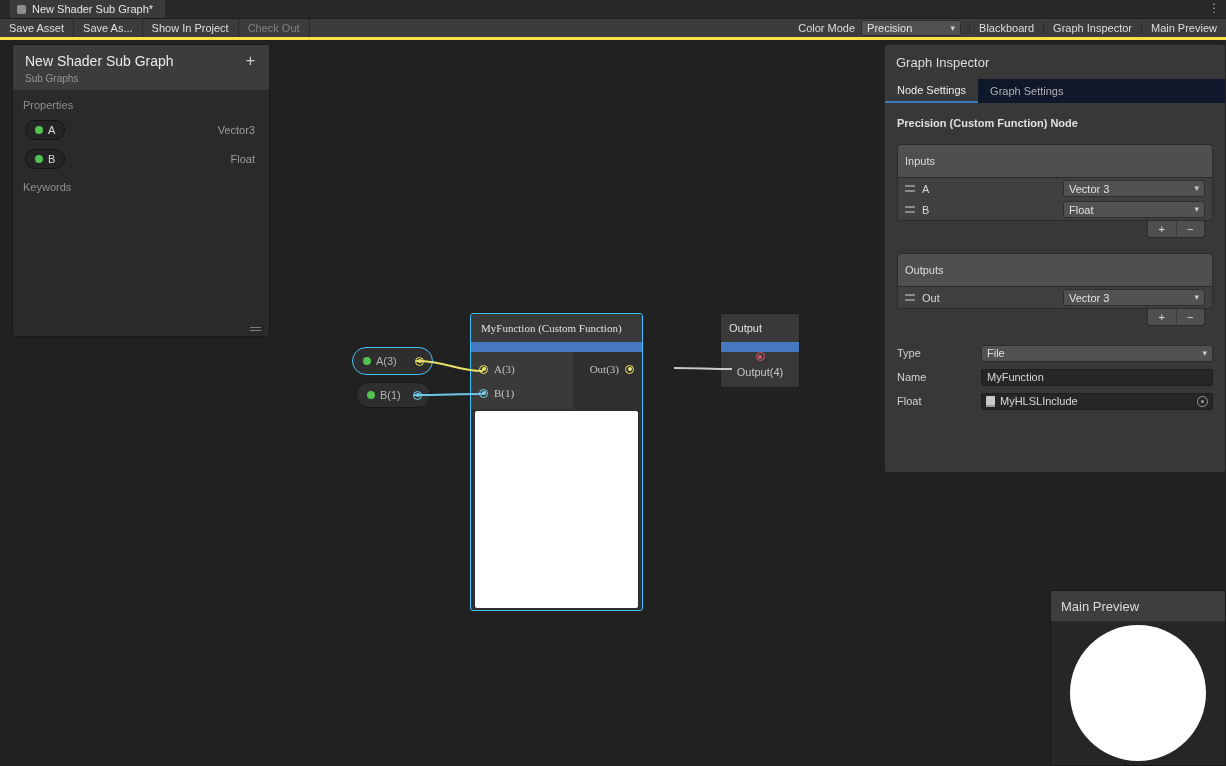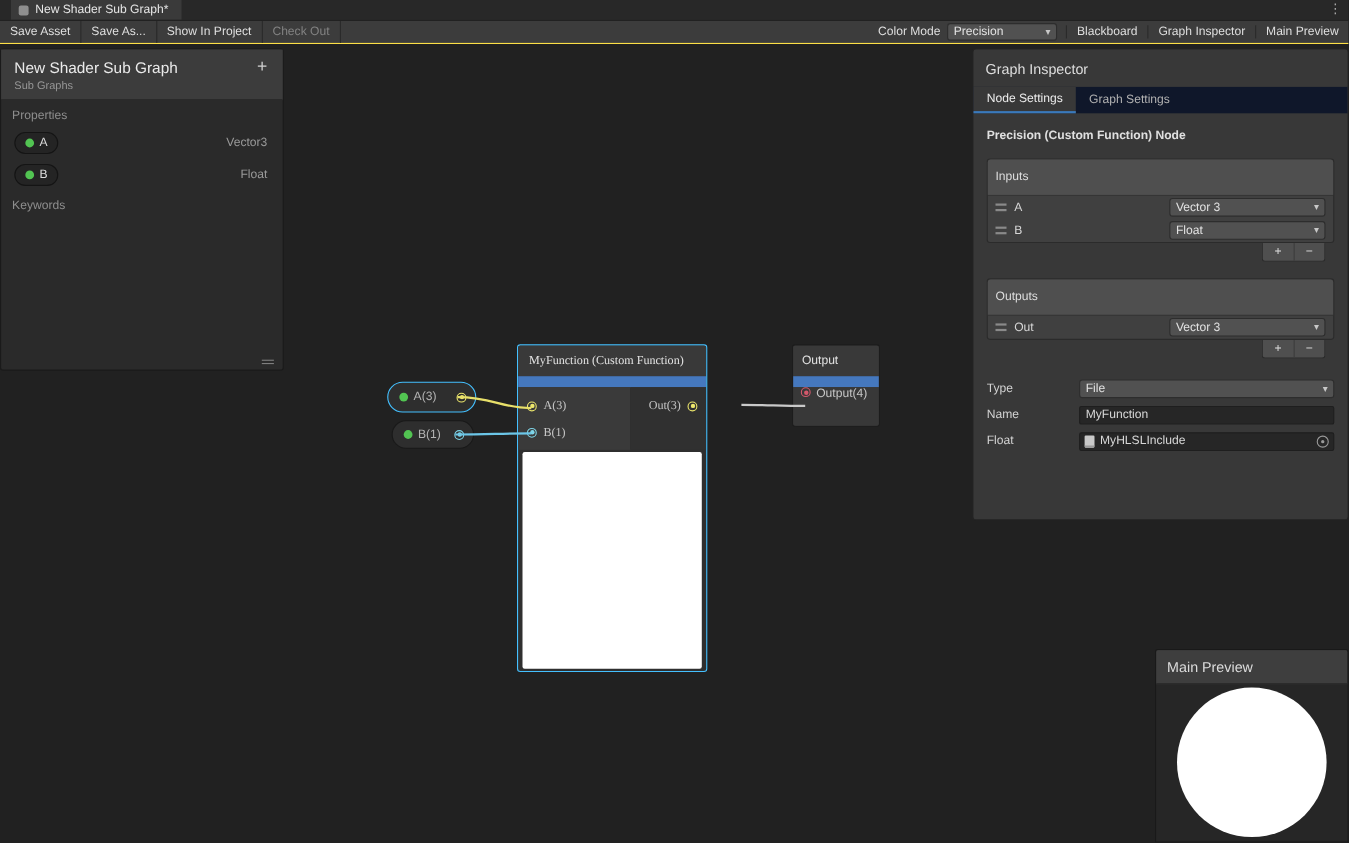--- a/index.html
+++ b/index.html
@@ -11,21 +11,21 @@
   }
 
   
   .tabbar { position:absolute; left:0; top:0; right:0; height:18px; background:#282828; }
   .wintab { position:absolute; left:10px; top:0; height:18px; background:#3A3A3A;
             display:flex; align-items:center; gap:5px; padding:0 12px 0 6px; color:#E6E6E6; }
   .overflow-dots { position:absolute; right:6px; top:1px; color:#A8A8A8; font-size:12px; letter-spacing:0; }
 
   
   .toolbar { position:absolute; left:0; top:18px; right:0; height:22px; background:#3C3C3C;
-             border-top:1px solid #1E1E1E; border-bottom:1px solid #fde047;
+             border-top:1px solid #1E1E1E; border-bottom:3px solid #fde047;
              display:flex; align-items:stretch; color:#DFDFDF; }
   .tbtn { display:flex; align-items:center; padding:0 9px; border-right:1px solid #2A2A2A; cursor:default; white-space:nowrap; }
   .tbtn.disabled { color:#828282; }
   .t-right { margin-left:auto; display:flex; align-items:center; }
   .t-label { padding:0 6px; }
   .dropdown { background:#515151; border:1px solid #2D2D2D; border-radius:3px; height:16px;
               display:flex; align-items:center; justify-content:space-between; gap:6px; padding:0 5px; color:#E2E2E2; }
   .t-dd { width:100px; margin-right:8px; }
   .caret { font-size:9px; color:#C8C8C8; line-height:1; }
   .t-right .tbtn { border-left:1px solid #2A2A2A; border-right:none; }
@@ -49,32 +49,32 @@
   .node-accent { height:10px; background:#4578BE; }
   .node-fn { left:470px; top:313px; width:173px; height:298px;font-family:Liberation Serif, serif; }
   .fn-ports { display:flex; height:57px; }
   .ports-in { width:102px; background:#3A3A3A; padding-top:5px; }
   .ports-out { flex:1; background:#303030; padding-top:5px; }
   .port-row { height:24px; display:flex; align-items:center; gap:6px; padding:0 8px; color:#C6C6C6; }
   .port-row.right { justify-content:flex-end; }
   .node-preview { margin:2px 4px 4px 4px; height:197px; background:#FFFFFF; border-radius:2px; }
   .node-output { left:720px; top:313px; width:80px; height:75px; }
   .node-output .node-title { padding:0 8px; }
-  .out-body { height:37px; background:#383838; display:flex; gap:5px; padding:0 7px; color:#C6C6C6; }
+  .out-body { height:37px; background:#383838; display:flex; align-items:center; gap:5px; padding:0 7px; color:#C6C6C6;flex-direction:column; }
 
   
   .pill { position:absolute; background:#2E2E2E; border:1px solid #191919; border-radius:14px;
           display:flex; align-items:center; gap:5px; padding:0 8px 0 10px; color:#B4B4B4; z-index:2; }
   .pill.selected { border:1.5px solid #44C0FF; }
   .pill .port { margin-left:auto; }
   .pill-a { left:352px; top:347px; width:81px; height:28px; }
   .pill-b { left:356px; top:382px; width:75px; height:26px; }
 
   
-  .blackboard { position:absolute; left:0; top:44px; width:258px; height:293px;
+  .blackboard { position:absolute; left:12px; top:44px; width:258px; height:293px;
                 background:rgba(42,42,42,0.97); border:1px solid #1A1A1A; border-radius:3px; z-index:5; }
   .bb-header { background:#3C3C3C; padding:7px 10px 6px 12px; border-bottom:1px solid #2A2A2A; }
   .bb-title-row { display:flex; align-items:center; }
   .bb-title { font-size:14px; color:#EAEAEA; }
   .bb-add { margin-left:auto; font-size:16px; color:#CFCFCF; cursor:default; padding:0 4px; }
   .bb-subtitle { font-size:10px; color:#969696; margin-top:3px; }
   .bb-section-label { color:#8E8E8E; padding:8px 12px 4px 10px; }
   .bb-row { height:29px; display:flex; align-items:center; padding:0 14px 0 12px; }
   .bb-pill { display:inline-flex; align-items:center; gap:5px; height:20px; padding:0 9px;
              background:#242424; border:1px solid #141414; border-radius:10px; color:#DCDCDC; }

